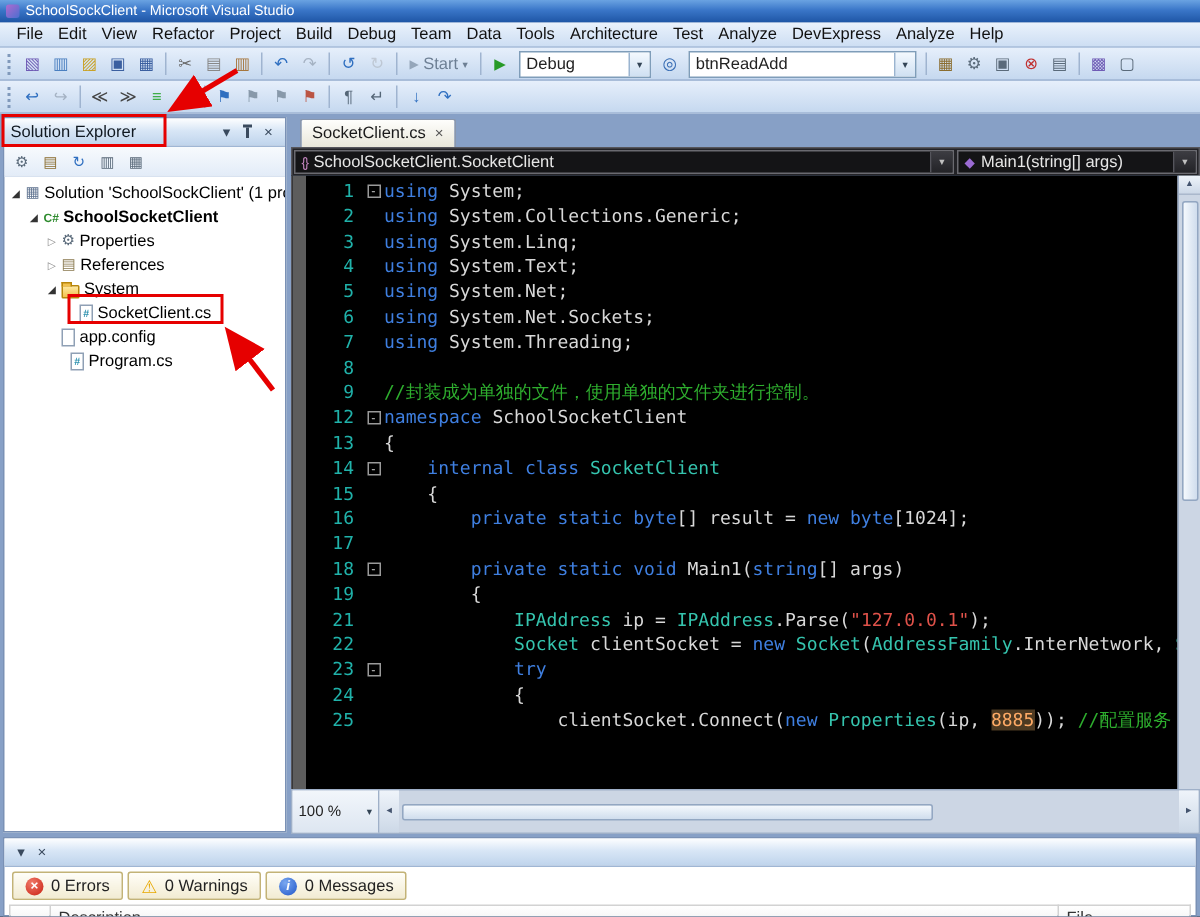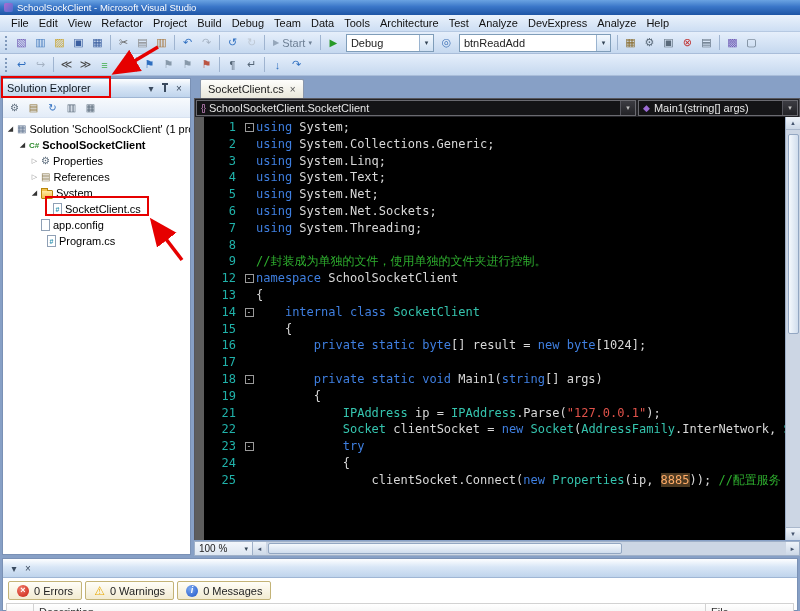--- a/index.html
+++ b/index.html
@@ -76,21 +76,21 @@
   .ln{width:38px;text-align:right;padding-right:6px;flex:none;color:var(--ln)}
   .fold{width:14px;flex:none;display:flex;align-items:center;justify-content:center}
   .fold-box{width:9px;height:9px;border:1px solid #9a9a9a;background:#000;color:#cfcfcf;font-size:8px;line-height:7px;text-align:center}
   .ct{white-space:pre;overflow:hidden;color:var(--pl)}
   .tok-kw{color:var(--kw)}.tok-pl{color:var(--pl)}.tok-cm{color:var(--cm)}.tok-ty{color:var(--ty)}.tok-st{color:var(--st)}
   .tok-num{color:#ffab66;background:#4d3a22}
   .vscroll{position:absolute;right:0;top:0;bottom:0;width:15px;background:#ccd6e4;border-left:1px solid #9fb0c8;display:flex;flex-direction:column;align-items:center}
   .vs-arrow{height:13px;width:100%;display:flex;align-items:center;justify-content:center;font-size:6px;color:#44546e;background:linear-gradient(#eff4fa,#ccd8e7);border-bottom:1px solid #aab8cc;flex:none}
   .vs-arrow.bottom{margin-top:auto;border-top:1px solid #aab8cc;border-bottom:none}
   .vs-thumb{width:11px;height:200px;margin-top:4px;background:linear-gradient(90deg,#f5f9fd,#d0dded);border:1px solid #93a7c2;border-radius:2px;flex:none}
-  .editor-bottom{position:absolute;left:0;right:0;bottom:0;height:15px;background:#ccd6e4;border:1px solid #9fb0c8;display:flex;align-items:center}
+  .editor-bottom{position:absolute;left:0;right:0;bottom:0;height:30px;background:#ccd6e4;border:1px solid #9fb0c8;display:flex;align-items:center}
   .zoom-combo{width:58px;height:100%;background:linear-gradient(#f2f6fb,#dde6f1);border-right:1px solid #9fb0c8;display:flex;align-items:center;padding:0 4px;font-size:10px;color:#222}
   .zoom-combo .combo-arrow{margin-left:auto;font-size:7px;color:#345}
   .hs-arrow{width:13px;height:100%;display:flex;align-items:center;justify-content:center;font-size:6px;color:#44546e;background:linear-gradient(#eff4fa,#ccd8e7);flex:none}
   .hs-track{flex:1;height:100%;display:flex;align-items:center}
   .hs-thumb{width:68%;height:11px;margin-left:2px;background:linear-gradient(#f5f9fd,#d0dded);border:1px solid #93a7c2;border-radius:2px}
 
   
   #error-list{left:2px;top:558px;width:796px;height:53px}
   .el-body{padding:2px 3px 0 3px}
   .el-btnrow{display:flex;align-items:center;gap:3px;padding:1px 2px}

